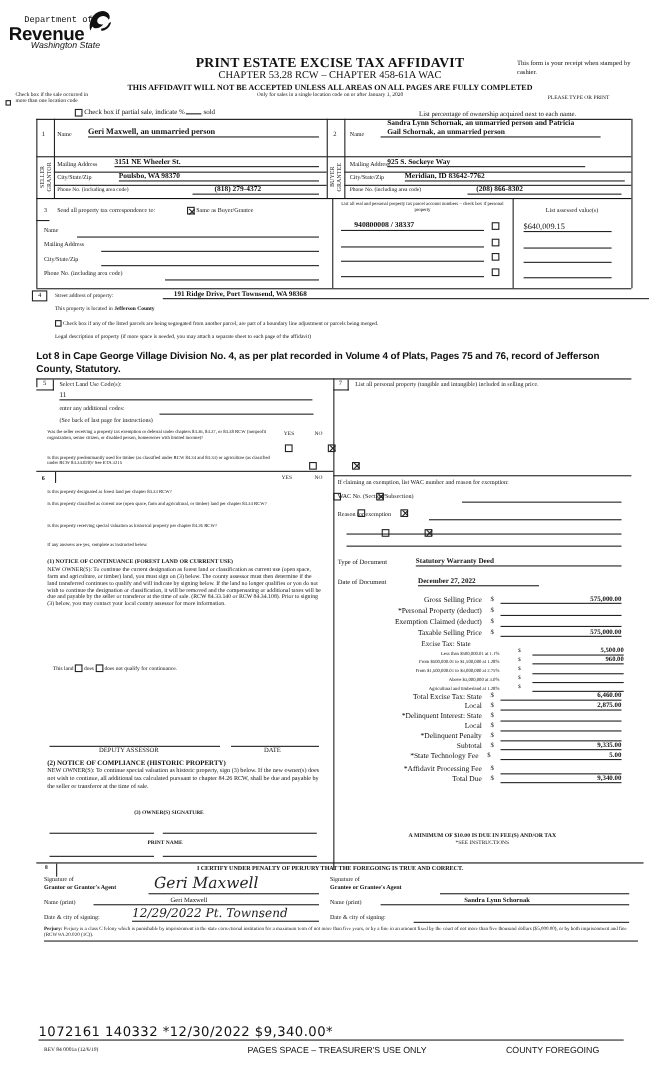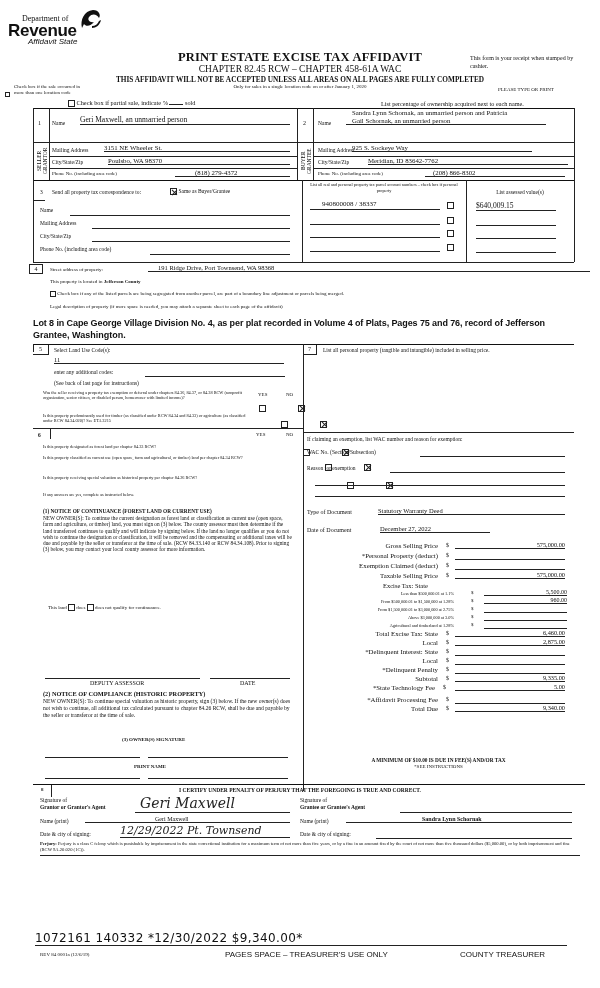--- a/index.html
+++ b/index.html
@@ -1,18 +1,18 @@
 <!DOCTYPE html>
 <html><head>
 <meta charset="utf-8">
 <style>
   * { box-sizing: border-box; margin: 0; padding: 0; }
   body { width: 600px; height: 988px; background: #fff; font-family: "Liberation Serif", serif; color: #111; position: relative; overflow: hidden; }
   .abs { position: absolute; }
-  .logo-dept { left: 22px; top: 14px; font-family: Liberation Serif, serif; font-size: 8px; }
+  .logo-dept { left: 22px; top: 14px; font-family: Liberation Mono, monospace; font-size: 8px; }
   .logo-rev { left: 8px; top: 21px; font-family: "Liberation Sans", sans-serif; font-size: 17px; font-weight: bold; letter-spacing: -0.3px; }
   .logo-wa { left: 28px; top: 37px; font-family: "Liberation Sans", sans-serif; font-size: 8px; font-style: italic; }
   .logo-mark { left: 78px; top: 8px; width: 24px; height: 24px; }
   .title { left: 0; width: 600px; top: 50px; text-align: center; font-size: 12.5px; font-weight: bold; letter-spacing: 0.2px; }
   .subtitle { left: 0; width: 600px; top: 64px; text-align: center; font-size: 9.5px; }
   .warn { left: 0; width: 600px; top: 75px; text-align: center; font-size: 7.3px; font-weight: bold; }
   .only { left: 0; width: 600px; top: 84px; text-align: center; font-size: 5px; }
   .receipt { left: 470px; top: 54px; font-size: 6px; line-height: 8px; width: 120px; }
   .please { left: 498px; top: 87px; font-size: 5px; }
   .tiny { font-size: 5px; line-height: 6px; }
@@ -20,44 +20,44 @@
   .cb.x::before, .cb.x::after { content: ""; position: absolute; left: 2.5px; top: -0.5px; width: 0.8px; height: 7px; background: #222; }
   .cb.x::before { transform: rotate(45deg); }
   .cb.x::after { transform: rotate(-45deg); }
   .hline { position: absolute; height: 0; border-top: 1px solid #222; }
   .hline.thick { border-top: 1.5px solid #111; }
   .vline { position: absolute; width: 0; border-left: 1px solid #222; }
   .f6 { font-size: 6px; }
   .f55 { font-size: 5.5px; }
   .f5 { font-size: 5px; }
   .f45 { font-size: 4.3px; }
-  .val { font-weight: normal; font-size: 7.5px; }
+  .val { font-weight: bold; font-size: 7.5px; }
   .uline { border-bottom: 0.8px solid #222; display: inline-block; }
   .vert { writing-mode: vertical-rl; transform: rotate(180deg); font-size: 5.5px; text-align: center; line-height: 6px; }
   .numbox { border: 1px solid #222; font-size: 6px; text-align: center; }
   .right { text-align: right; }
   .sig { font-family: "DejaVu Serif", serif; font-style: italic; font-size: 14px; color: #222; }
   .mono-big { font-family: "DejaVu Sans", sans-serif; font-size: 12px; letter-spacing: 0.4px; }
 </style>
 </head>
 <body>
 
 
 
 
 <div class="abs logo-dept">Department of</div>
 <div class="abs logo-rev">Revenue</div>
-<div class="abs logo-wa">Affidavit State</div>
+<div class="abs logo-wa">Washington State</div>
 <svg class="abs logo-mark" viewBox="0 0 24 24">
   <path d="M4 20 C2 12 6 3 15 2 C21 2 23 7 21 10 C19 6 14 5 11 9 C9 12 12 15 16 14 C13 18 8 19 6 16 Z" fill="#111"></path>
   <path d="M14 20 C18 20 22 17 23 12 L21 13 C20 16 17 18 14 18 Z" fill="#111"></path>
 </svg>
 
 <div class="abs title">PRINT ESTATE EXCISE TAX AFFIDAVIT</div>
-<div class="abs subtitle">CHAPTER 82.45 RCW – CHAPTER 458-61A WAC</div>
+<div class="abs subtitle">CHAPTER 53.28 RCW – CHAPTER 458-61A WAC</div>
 <div class="abs warn">THIS AFFIDAVIT WILL NOT BE ACCEPTED UNLESS ALL AREAS ON ALL PAGES ARE FULLY COMPLETED</div>
 <div class="abs only">Only for sales in a single location code on or after January 1, 2020</div>
 <div class="abs receipt">This form is your receipt when stamped by cashier.</div>
 <div class="abs please">PLEASE TYPE OR PRINT</div>
 
 <div class="abs" style="left:5px; top:84px; width:80px;">
   <span class="cb" style="width:5px;height:5px;"></span>
   <span class="tiny" style="position:absolute; left:9px; top:0; width:70px;">Check box if the sale occurred in more than one location code</span>
 </div>
 <div class="abs f6" style="left:68px; top:99px;">
@@ -161,21 +161,21 @@
 <div class="abs f5" style="left:50px; top:279px;">
   <span>This property is located in</span>
   <span style="font-weight:bold;">Jefferson County</span>
 </div>
 <div class="abs f5" style="left:50px; top:291px;">
   <span class="cb" style="width:6px;height:6px;"></span>
   <span>Check box if any of the listed parcels are being segregated from another parcel, are part of a boundary line adjustment or parcels being merged.</span>
 </div>
 <div class="abs f5" style="left:50px; top:304px;">Legal description of property (if more space is needed, you may attach a separate sheet to each page of the affidavit)</div>
 <div class="abs" style="left:33px; top:318px; font-size:9px; font-weight:bold; font-family:'Liberation Sans',sans-serif; letter-spacing:-0.1px;">Lot 8 in Cape George Village Division No. 4, as per plat recorded in Volume 4 of Plats, Pages 75 and 76, record of Jefferson</div>
-<div class="abs" style="left:33px; top:330px; font-size:9px; font-weight:bold; font-family:'Liberation Sans',sans-serif;">Grantee, Washington.</div>
+<div class="abs" style="left:33px; top:330px; font-size:9px; font-weight:bold; font-family:'Liberation Sans',sans-serif;">County, Statutory.</div>
 
 
 <div class="hline thick" style="left:33px; top:344px; width:541px;"></div>
 <div class="vline" style="left:303px; top:344px; height:447px;"></div>
 <div class="vline" style="left:33px; top:344px; height:8px;"></div>
 
 <div class="abs numbox" style="left:33px; top:345px; width:16px; height:10px; line-height:8px; border-top:none; border-left:none;">5</div>
 <div class="abs f55" style="left:54px; top:347px;">Select Land Use Code(s):</div>
 <div class="abs uline" style="left:54px; top:356px; width:230px; font-size:6.5px;">11</div>
 <div class="abs f55" style="left:54px; top:369px;">enter any additional codes:</div>
@@ -373,16 +373,16 @@
   <span style="font-weight:bold;">Perjury:</span>
   <span>Perjury is a class C felony which is punishable by imprisonment in the state correctional institution for a maximum term of not more than five years, or by a fine in an amount fixed by the court of not more than five thousand dollars ($5,000.00), or by both imprisonment and fine (RCW 9A.20.020 (1C)).</span>
 </div>
 <div class="hline" style="left:40px; top:855px; width:540px;"></div>
 
 
 <div class="abs mono-big" style="left:35px; top:931px;">1072161  140332  *12/30/2022  $9,340.00*</div>
 <div class="hline" style="left:35px; top:945px; width:532px;"></div>
 <div class="abs" style="left:40px; top:952px; font-size:5px;">REV 84 0001a (12/6/19)</div>
 <div class="abs" style="left:225px; top:950px; font-size:8px; font-family:'Liberation Sans',sans-serif;">PAGES SPACE – TREASURER'S USE ONLY</div>
-<div class="abs" style="left:460px; top:950px; font-size:8px; font-family:'Liberation Sans',sans-serif;">COUNTY TREASURER</div>
+<div class="abs" style="left:460px; top:950px; font-size:8px; font-family:'Liberation Sans',sans-serif;">COUNTY FOREGOING</div>
 
 
 
 
 </body></html>

